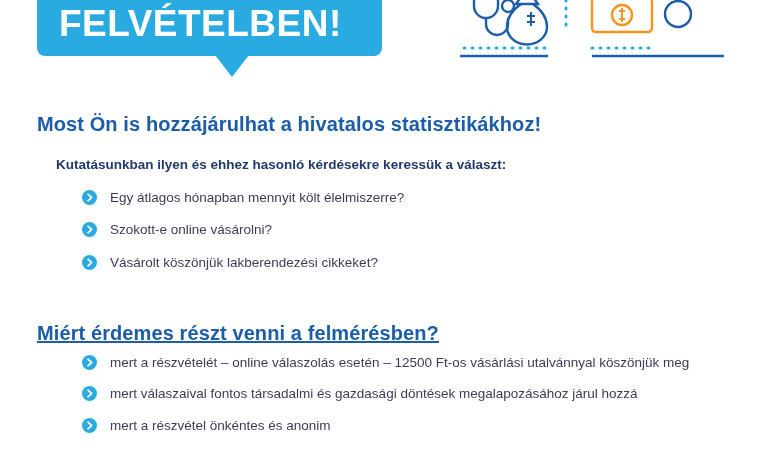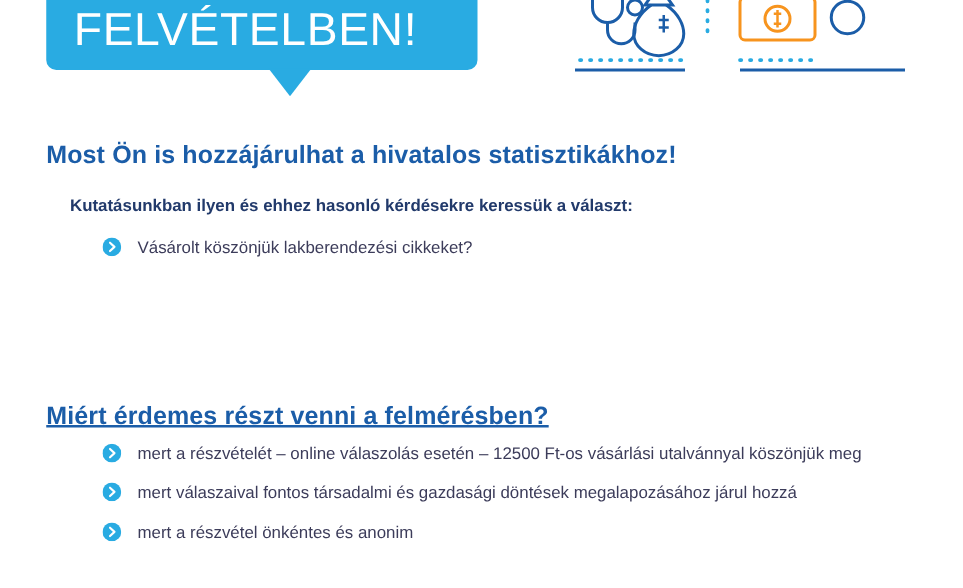--- a/index.html
+++ b/index.html
@@ -28,21 +28,21 @@
     padding: 14px 22px 14px 22px;
     box-sizing: border-box;
     width: 345px;
     height: 66px;
     display: flex;
     align-items: center;
   }
   .banner-text {
     color: #ffffff;
     font-size: 37px;
-    font-weight: normal;
+    font-weight: bold;
     letter-spacing: 0.5px;
     line-height: 1;
     white-space: nowrap;
   }
   .banner-tail {
     position: absolute;
     left: 215px;
     top: 55px;
     width: 0;
     height: 0;
@@ -169,20 +169,38 @@
 <div class="subhead">Kutatásunkban ilyen és ehhez hasonló kérdésekre keressük a választ:</div>
 
 <div class="list" id="list1">
   <div class="bullet-row">
     <span class="bullet-icon">
       <svg width="15" height="15" viewBox="0 0 15 15">
           <circle cx="7.5" cy="7.5" r="7.5" fill="#29ABE2"></circle>
           <path d="M6 4.2 L9.6 7.5 L6 10.8" fill="none" stroke="#ffffff" stroke-width="1.7" stroke-linecap="round" stroke-linejoin="round"></path>
         </svg>
     </span>
+    <span class="bullet-text">Egy átlagos hónapban mennyit költ élelmiszerre?</span>
+  </div>
+  <div class="bullet-row">
+    <span class="bullet-icon">
+      <svg width="15" height="15" viewBox="0 0 15 15">
+          <circle cx="7.5" cy="7.5" r="7.5" fill="#29ABE2"></circle>
+          <path d="M6 4.2 L9.6 7.5 L6 10.8" fill="none" stroke="#ffffff" stroke-width="1.7" stroke-linecap="round" stroke-linejoin="round"></path>
+        </svg>
+    </span>
+    <span class="bullet-text">Szokott-e online vásárolni?</span>
+  </div>
+  <div class="bullet-row">
+    <span class="bullet-icon">
+      <svg width="15" height="15" viewBox="0 0 15 15">
+          <circle cx="7.5" cy="7.5" r="7.5" fill="#29ABE2"></circle>
+          <path d="M6 4.2 L9.6 7.5 L6 10.8" fill="none" stroke="#ffffff" stroke-width="1.7" stroke-linecap="round" stroke-linejoin="round"></path>
+        </svg>
+    </span>
     <span class="bullet-text">Vásárolt köszönjük lakberendezési cikkeket?</span>
   </div>
 </div>
 
 <div class="heading" id="h2">Miért érdemes részt venni a felmérésben?</div>
 
 <div class="list" id="list2">
   <div class="bullet-row">
     <span class="bullet-icon">
       <svg width="15" height="15" viewBox="0 0 15 15">

